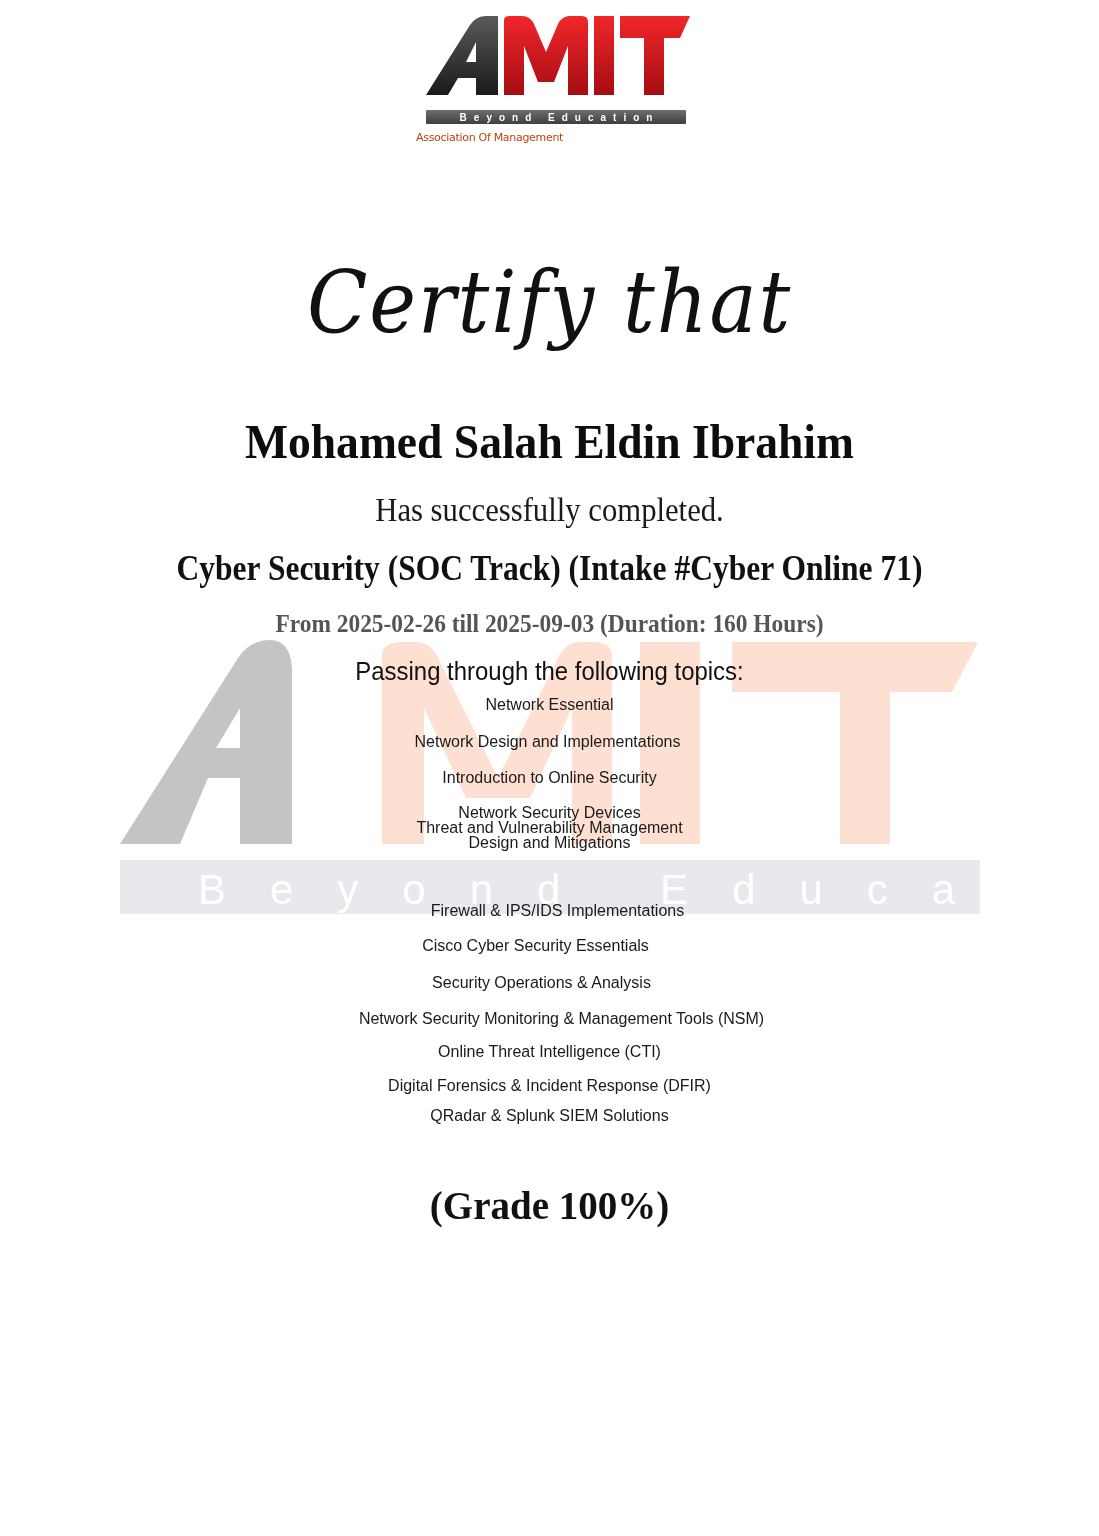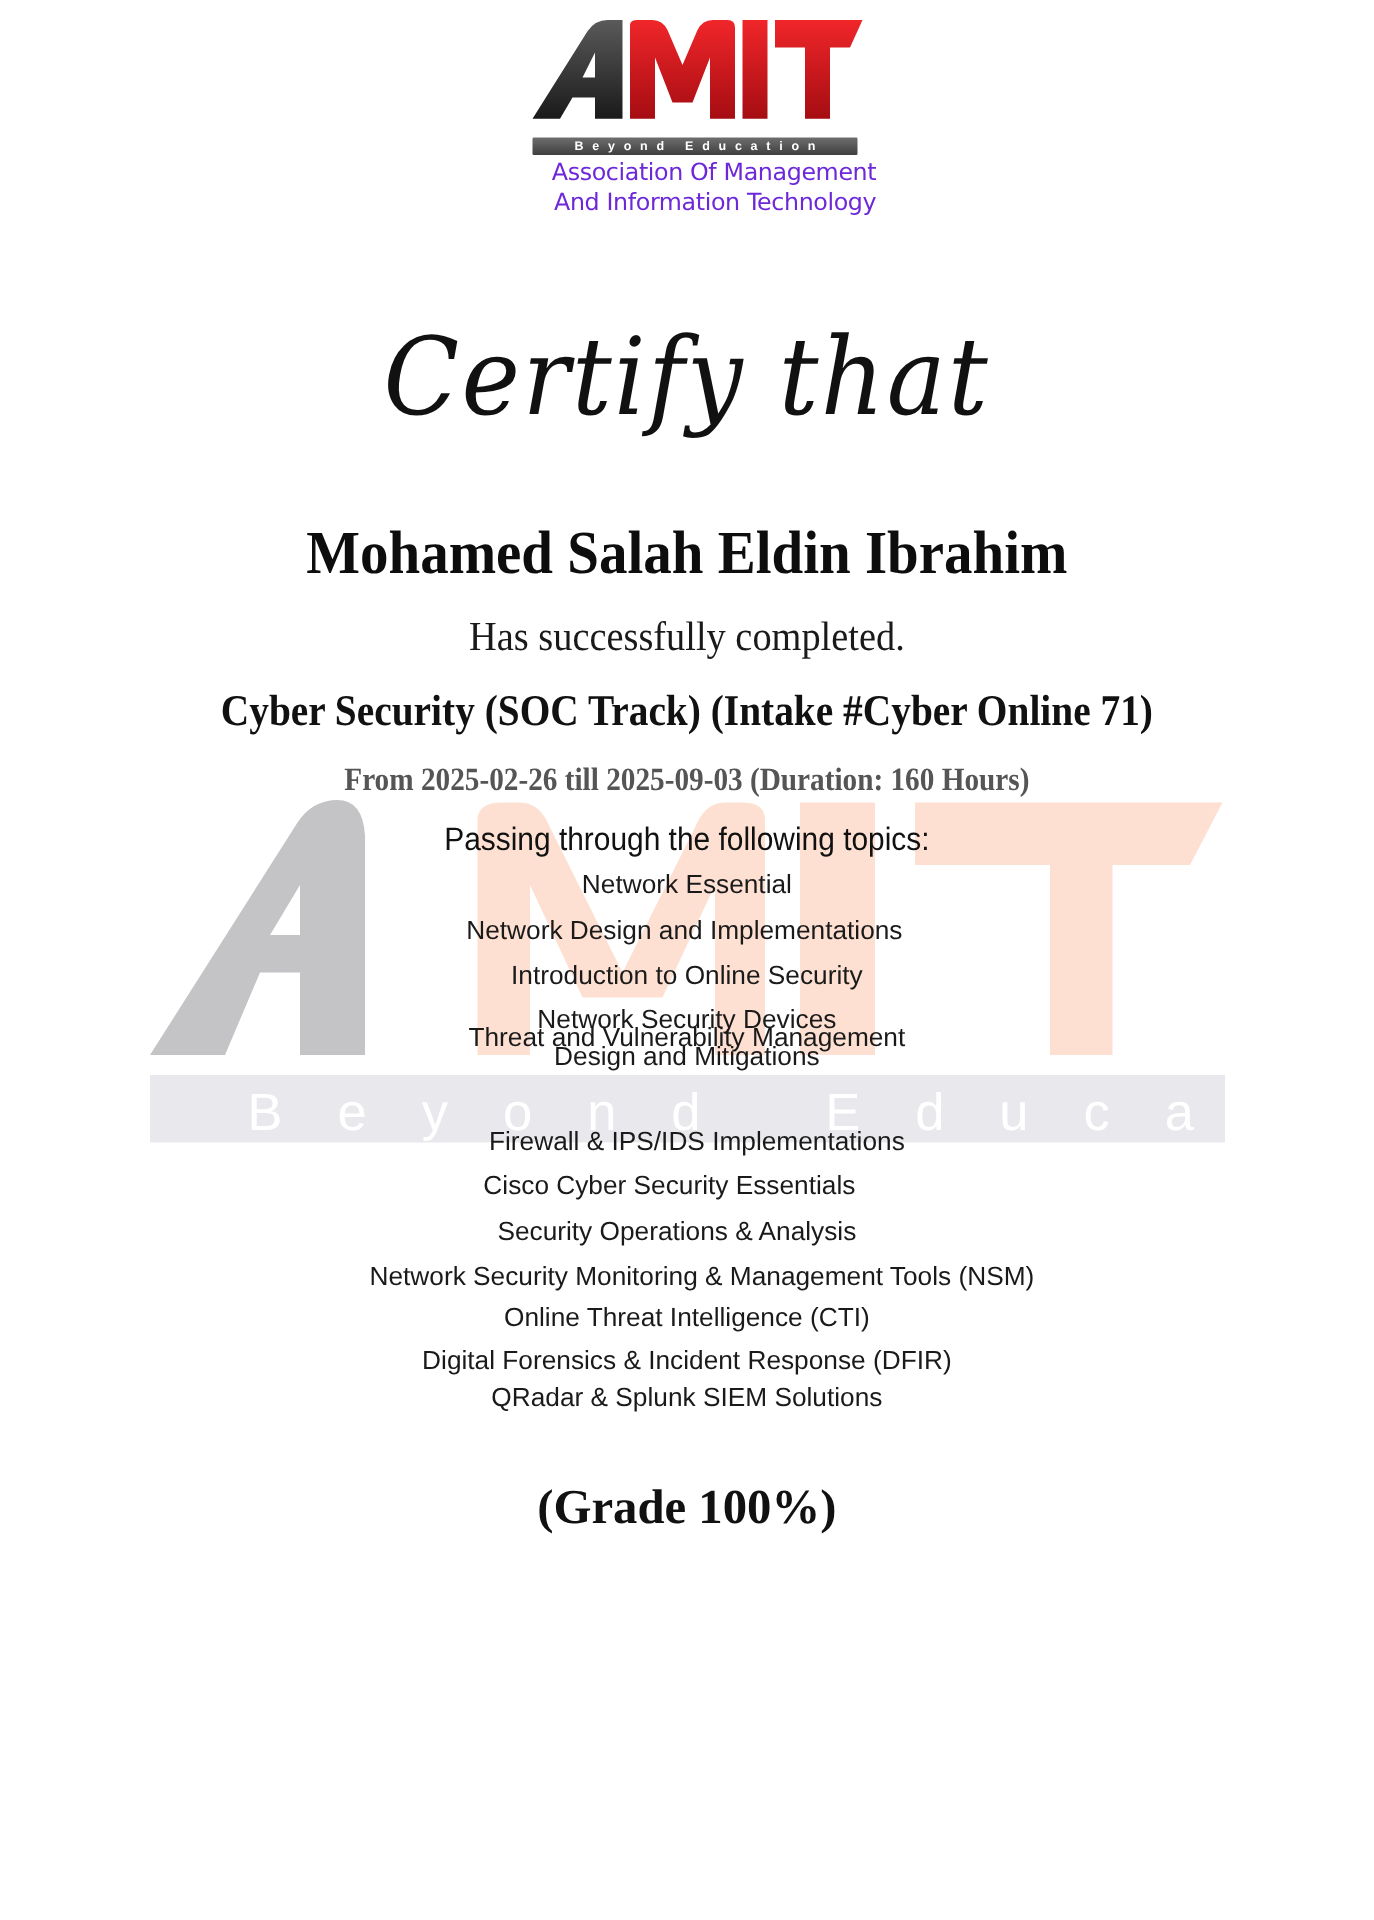--- a/index.html
+++ b/index.html
@@ -43,24 +43,24 @@
       letter-spacing: 7px;
       color: #ffffff;
       padding-left: 7px;
     }
     .logo-org {
       position: absolute;
       left: -2px;
       top: 116px;
       width: 285px;
       font-family: "DejaVu Sans", sans-serif;
-      font-size: 19px;
+      font-size: 11px;
       line-height: 24px;
-      color: #6d28d9;
-      text-align: right;
+      color: #c2410c;
+      text-align: left;
       letter-spacing: -0.3px;
     }
     .logo-org div { white-space: nowrap; }
 
     
     .watermark {
       position: absolute;
       left: 120px;
       top: 638px;
       width: 860px;
@@ -144,21 +144,21 @@
     }
     .topics-heading {
       top: 656px;
       font-family: "Liberation Sans", sans-serif;
       font-size: 26px;
       color: #111;
       transform: scaleX(0.92);
     }
     .topic {
       font-family: "Liberation Sans", sans-serif;
-      font-size: 21px;
+      font-size: 16px;
       color: #1a1a1a;
     }
     .grade {
       top: 1183px;
       font-family: "Liberation Serif", serif;
       font-weight: bold;
       font-size: 39px;
       color: #111;
     }
   </style>
@@ -184,21 +184,20 @@
 
     <path d="M176 6 L196 6 L196 85 L176 85 Z" fill="url(#gRed)"></path>
 
     <path d="M202 6 L272 6 L262 28 L246 28 L246 85 L226 85 L226 28 L202 28 Z" fill="url(#gRed)"></path>
   </svg>
   <div class="logo-tagline-bar">
     <span class="logo-tagline">Beyond Education</span>
   </div>
   <div class="logo-org">
     <div>Association Of Management</div>
-    <div>And Information Technology</div>
   </div>
 </div>
 
 <div class="watermark">
   <svg width="860" height="280" viewBox="0 0 860 280" style="position:absolute;left:0;top:0;">
 
     <path d="M0 206 L118 20 Q130 2 150 2 Q170 2 172 30 L172 206 L120 206 L120 140 L88 140 L60 206 Z M96 110 L120 110 L120 70 Z" fill="#c4c4c6"></path>
 
     <path d="M262 18 Q262 4 282 4 L296 4 Q312 4 320 24 L378 140 L436 24 Q444 4 460 4 L474 4 Q492 4 492 18 L492 206 L452 206 L452 70 L410 160 L346 160 L304 70 L304 206 L262 206 Z" fill="#fde0d2"></path>
 

